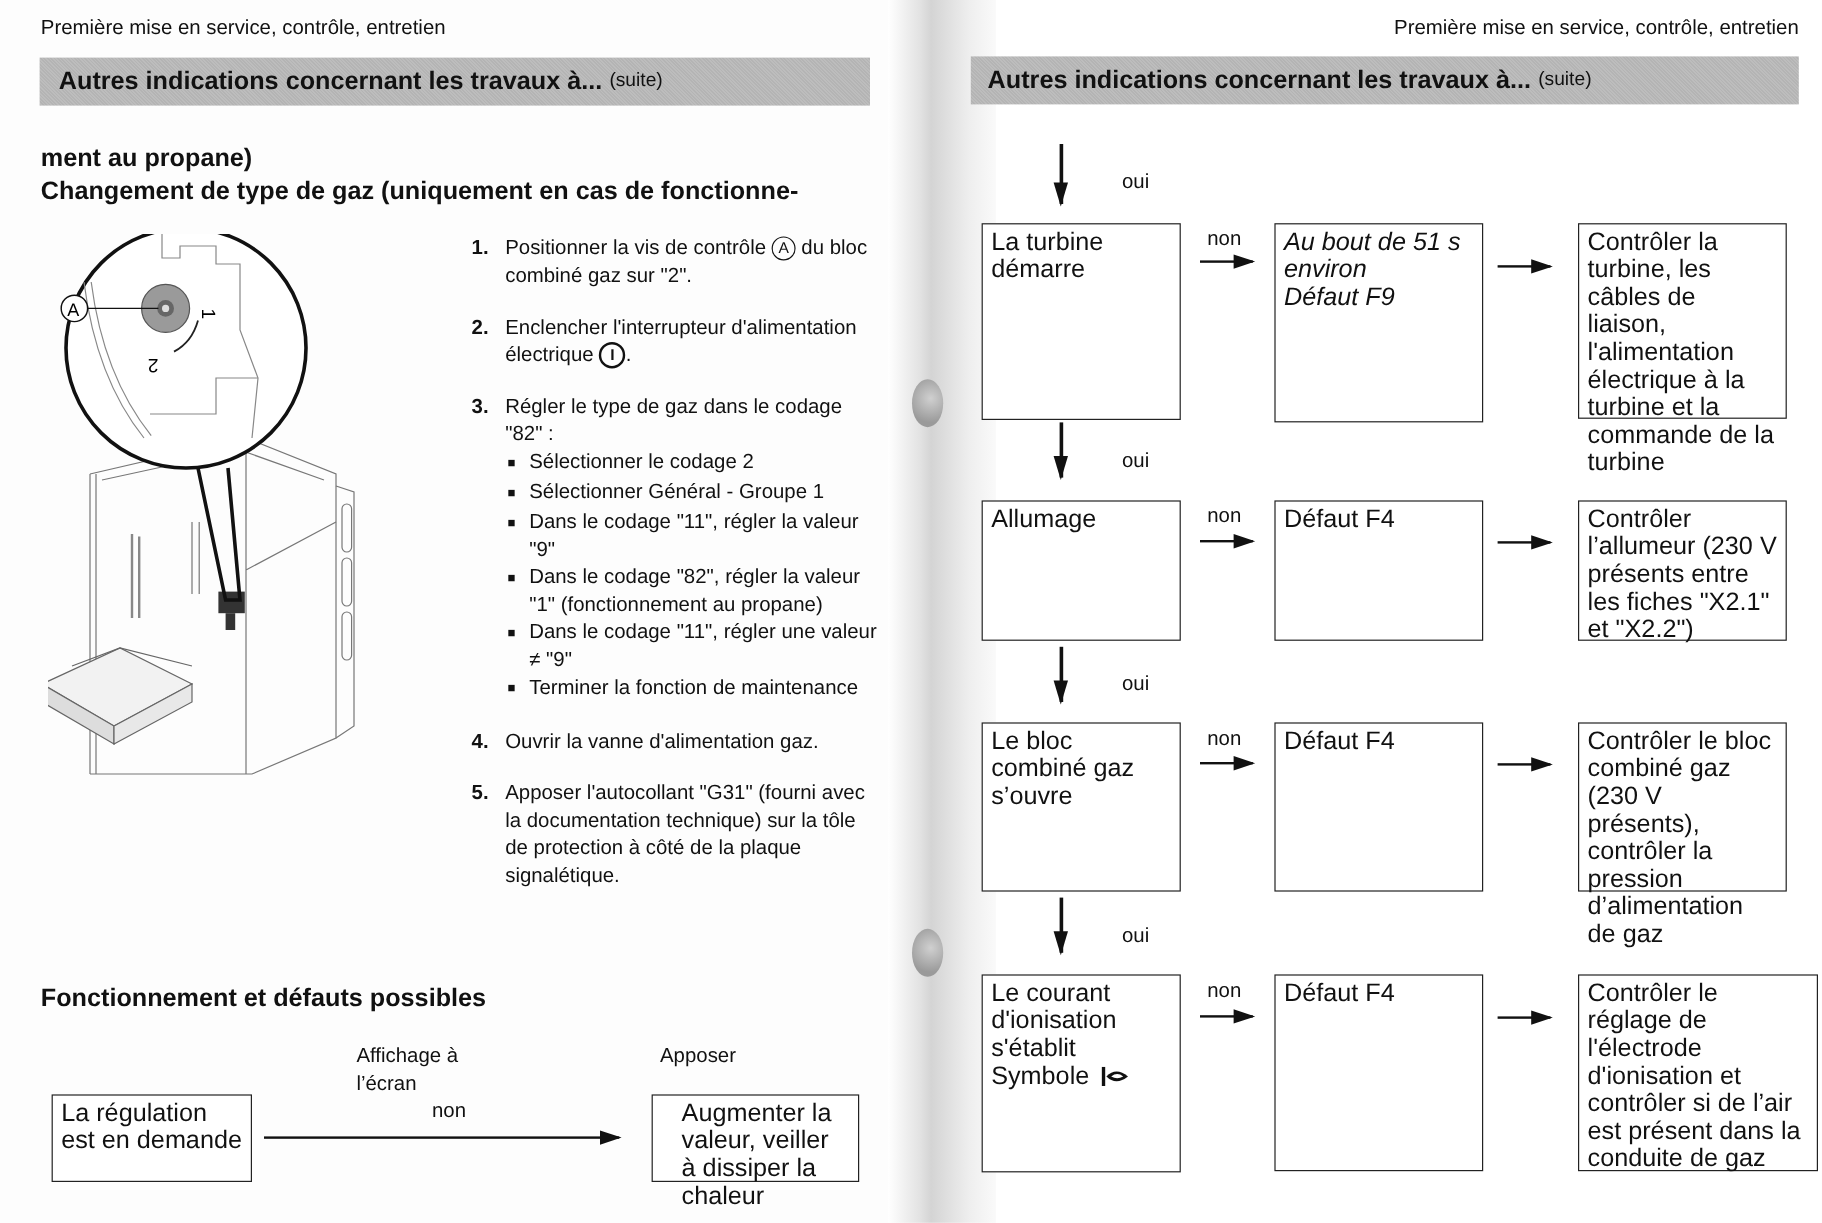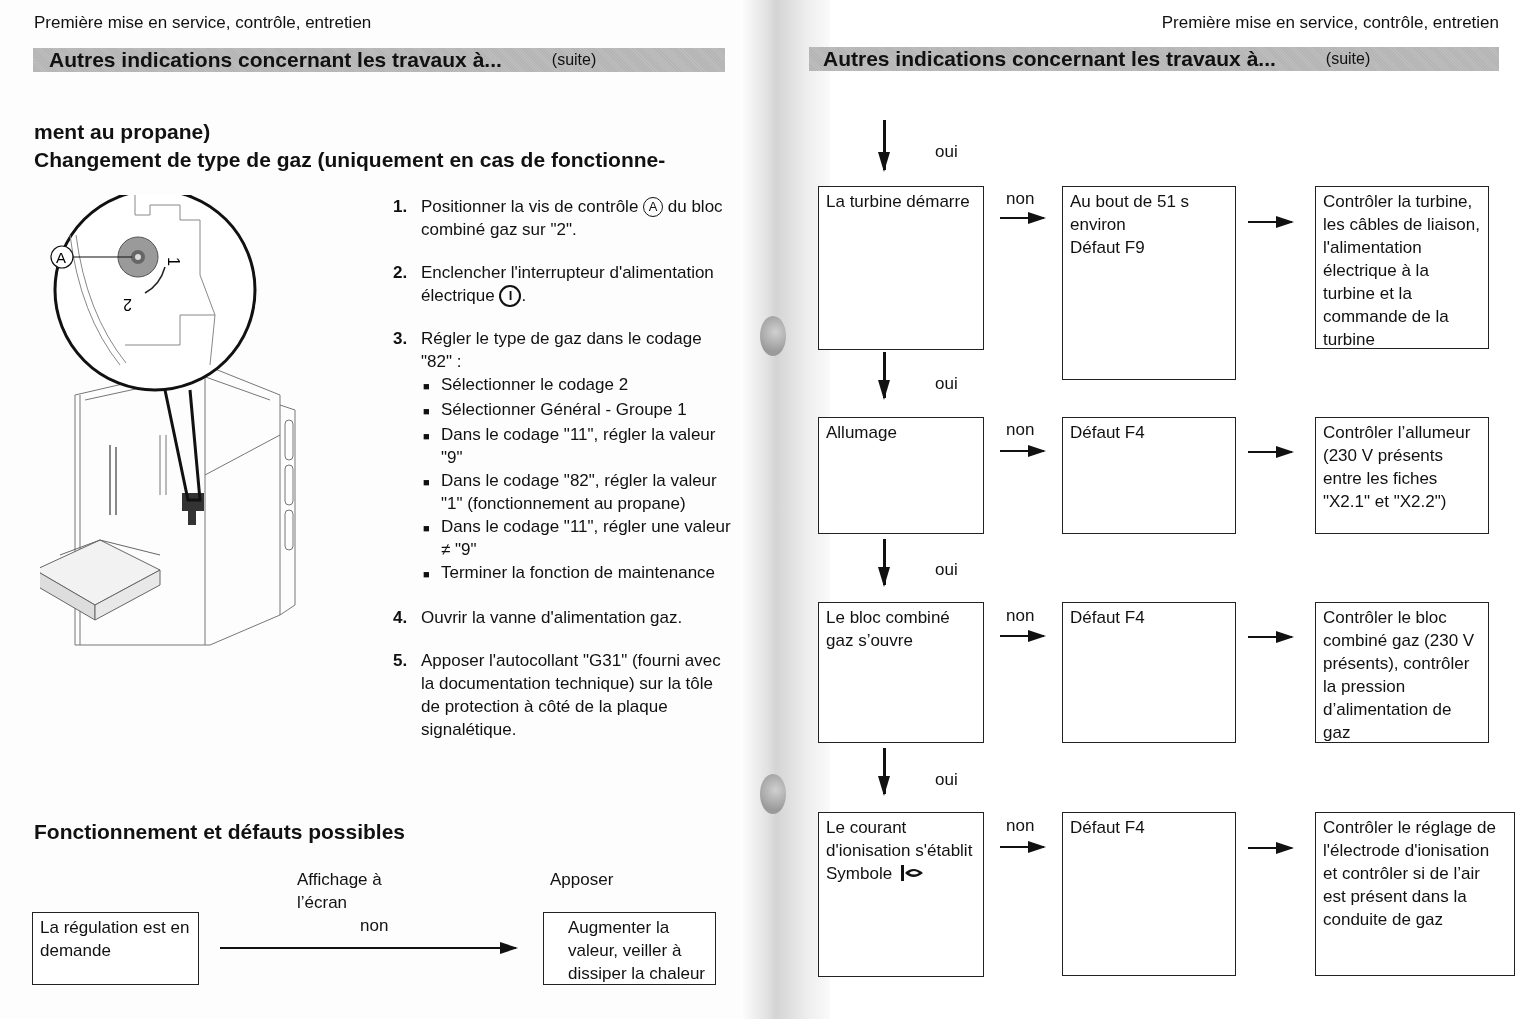--- a/index.html
+++ b/index.html
@@ -14,42 +14,42 @@
   .gutter {
     position: absolute; left: 740px; top: 0; width: 90px; height: 1019px;
     background: linear-gradient(to right, #ffffff 0%, #e2e2e2 30%, #d4d4d4 40%, #eeeeee 75%, #fafafa 100%);
   }
   .hole {
     position: absolute; width: 26px; height: 40px; border-radius: 50%;
     background: radial-gradient(circle at 60% 40%, #d0d0d0, #9a9a9a 70%);
   }
   .running-head { position: absolute; top: 13px; font-size: 17px; color: #111; }
   .banner {
-    position: absolute; top: 48px; height: 24px;
+    position: absolute; top: 48px; height: 40px;
     background: repeating-linear-gradient(45deg, #b4b4b4 0 1px, #bdbdbd 1px 2px);
-    display: flex; align-items: center; box-sizing: border-box; padding-left: 16px; gap: 44px;
+    display: flex; align-items: center; box-sizing: border-box; padding-left: 16px;
   }
   .banner .main { font-weight: bold; font-size: 21px; }
   .banner .suite { font-size: 16px; margin-left: 6px; }
   .h2 { position: absolute; font-weight: bold; font-size: 21px; line-height: 28px; }
 
   
   .steps { position: absolute; left: 393px; top: 195px; width: 340px; font-size: 17px; line-height: 23px; }
   .step { display: flex; margin-bottom: 20px; }
   .step .num { width: 28px; font-weight: bold; flex-shrink: 0; }
   .step .body { flex: 1; }
   .bullets { margin: 0; padding: 0; list-style: none; }
   .bullets li { display: flex; }
   .bullets li .sq { width: 18px; flex-shrink: 0; font-size: 11px; padding-top: 2px; padding-left: 2px; }
   .circled { display: inline-block; width: 18px; height: 18px; border: 1.5px solid #111; border-radius: 50%; text-align: center; line-height: 18px; font-size: 13px; vertical-align: 1px; }
 
   
   .box {
     position: absolute; border: 1.5px solid #222; box-sizing: border-box;
-    padding: 3px 7px; font-size: 17px; line-height: 23px; background: #fff;
+    padding: 3px 7px; font-size: 21px; line-height: 23px; background: #fff;
   }
   .label { position: absolute; font-size: 17px; line-height: 23px; }
   .harrow { position: absolute; height: 2px; background: #111; }
   .harrow::after {
     content: ""; position: absolute; right: -2px; top: -5px;
     border-left: 18px solid #111; border-top: 6px solid transparent; border-bottom: 6px solid transparent;
   }
   .varrow { position: absolute; width: 3px; background: #111; }
   .varrow::after {
     content: ""; position: absolute; bottom: -2px; left: -5px;
@@ -166,21 +166,21 @@
     </div>
     <div class="step">
       <span class="num">5.</span>
       <span class="body">Apposer l'autocollant "G31" (fourni avec la documentation technique) sur la tôle de protection à côté de la plaque signalétique.</span>
     </div>
   </div>
 
   <div class="h2" style="left:34px; top:818px;">Fonctionnement et défauts possibles</div>
   <div class="label" style="left:297px; top:868px; width:120px;">Affichage à l’écran</div>
   <div class="label" style="left:550px; top:868px;">Apposer</div>
-  <div class="box" style="left:32px; top:912px; width:167px; height:73px;">La régulation est en demande</div>
+  <div class="box" style="left:43px; top:912px; width:167px; height:73px;">La régulation est en demande</div>
   <div class="label" style="left:360px; top:914px;">non</div>
   <div class="harrow" style="left:220px; top:947px; width:296px;"></div>
   <div class="box" style="left:543px; top:912px; width:173px; height:73px;padding-left:24px;">Augmenter la valeur, veiller à dissiper la chaleur</div>
 </div>
 
 <div class="gutter"></div>
 <div class="hole" style="left:760px; top:316px;"></div>
 <div class="hole" style="left:760px; top:774px;"></div>
 
 <div class="page page-right" style="background:transparent;">
@@ -189,21 +189,21 @@
     <span class="main">Autres indications concernant les travaux à...</span>
     <span class="suite">(suite)</span>
   </div>
 
   <div class="varrow" style="left:123px; top:120px; height:50px;"></div>
   <div class="label" style="left:175px; top:140px;">oui</div>
 
   <div class="box" style="left:58px; top:186px; width:166px; height:164px;"><span>La turbine démarre</span></div>
   <div class="label" style="left:246px; top:187px;">non</div>
   <div class="harrow" style="left:240px; top:217px; width:44px;"></div>
-  <div class="box" style="left:302px; top:186px; width:174px; height:194px; white-space:pre-line;">Au bout de 51 s environ
+  <div class="box" style="left:302px; top:186px; width:174px; height:166px; white-space:pre-line;font-style:italic;">Au bout de 51 s environ
 Défaut F9</div>
   <div class="harrow" style="left:488px; top:221px; width:44px;"></div>
   <div class="box" style="left:555px; top:186px; width:174px; height:163px;">Contrôler la turbine, les câbles de liaison, l'alimentation électrique à la turbine et la commande de la turbine</div>
 
   <div class="varrow" style="left:123px; top:352px; height:46px;"></div>
   <div class="label" style="left:175px; top:372px;">oui</div>
 
   <div class="box" style="left:58px; top:417px; width:166px; height:117px;">Allumage</div>
   <div class="label" style="left:246px; top:418px;">non</div>
   <div class="harrow" style="left:240px; top:450px; width:44px;"></div>

